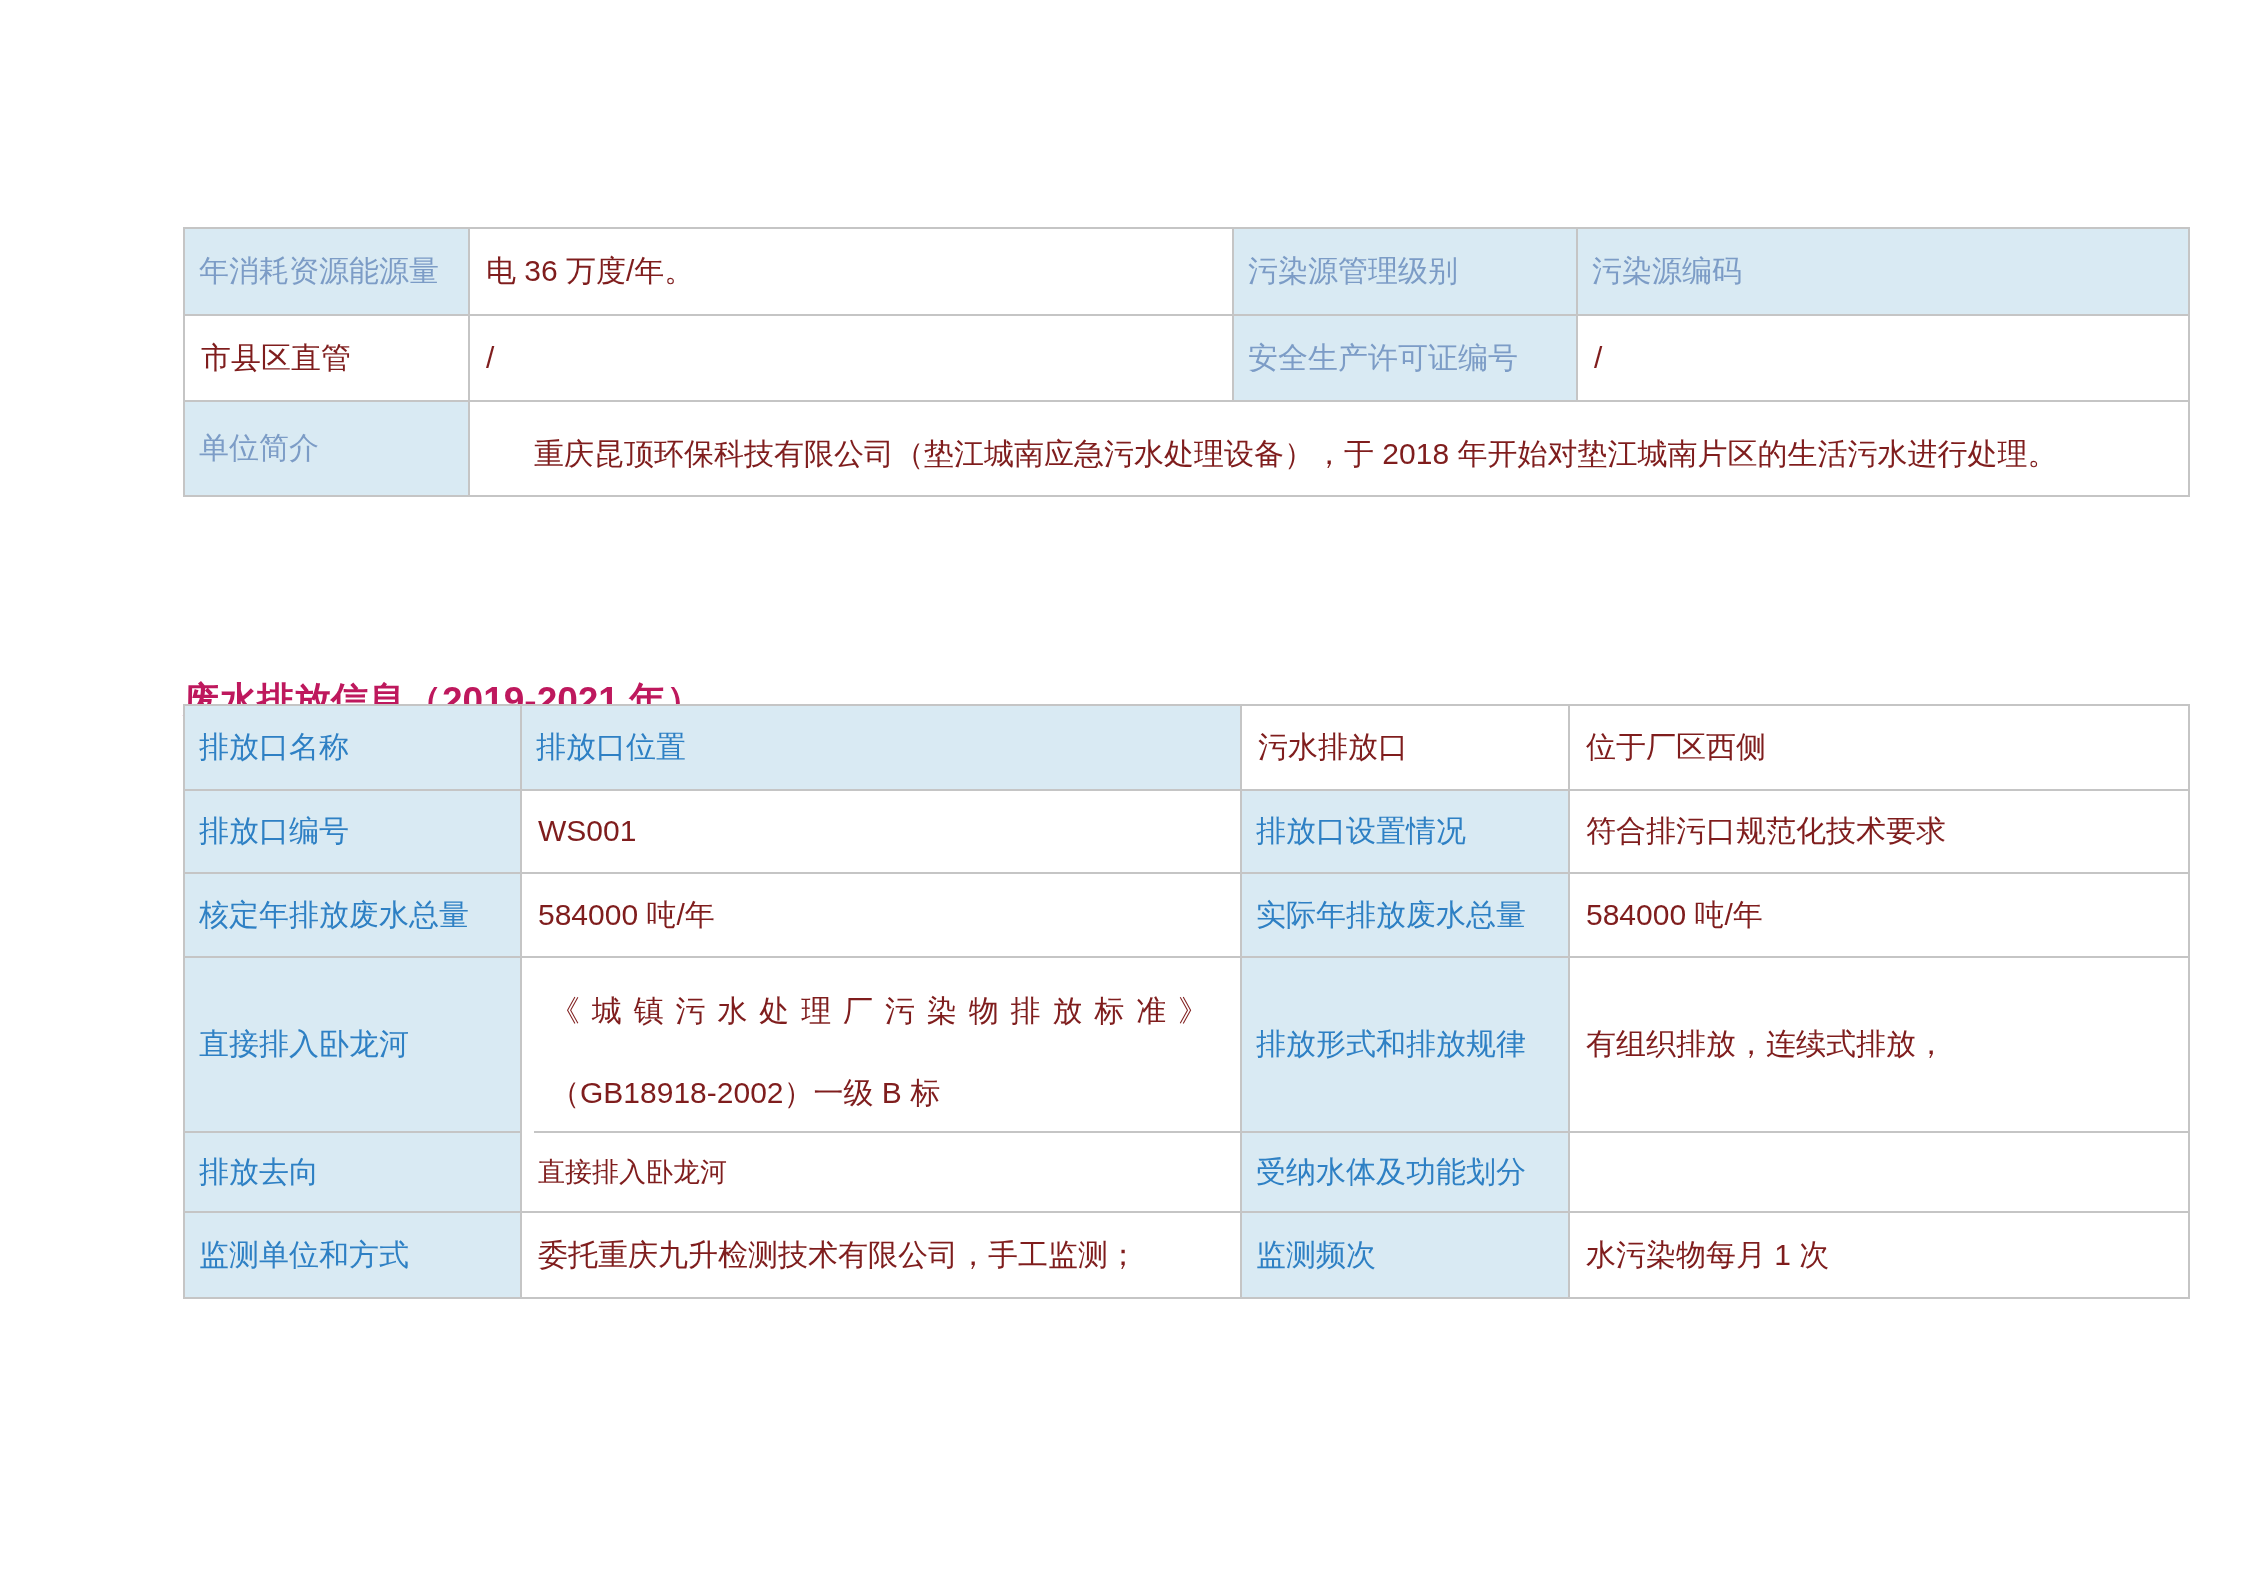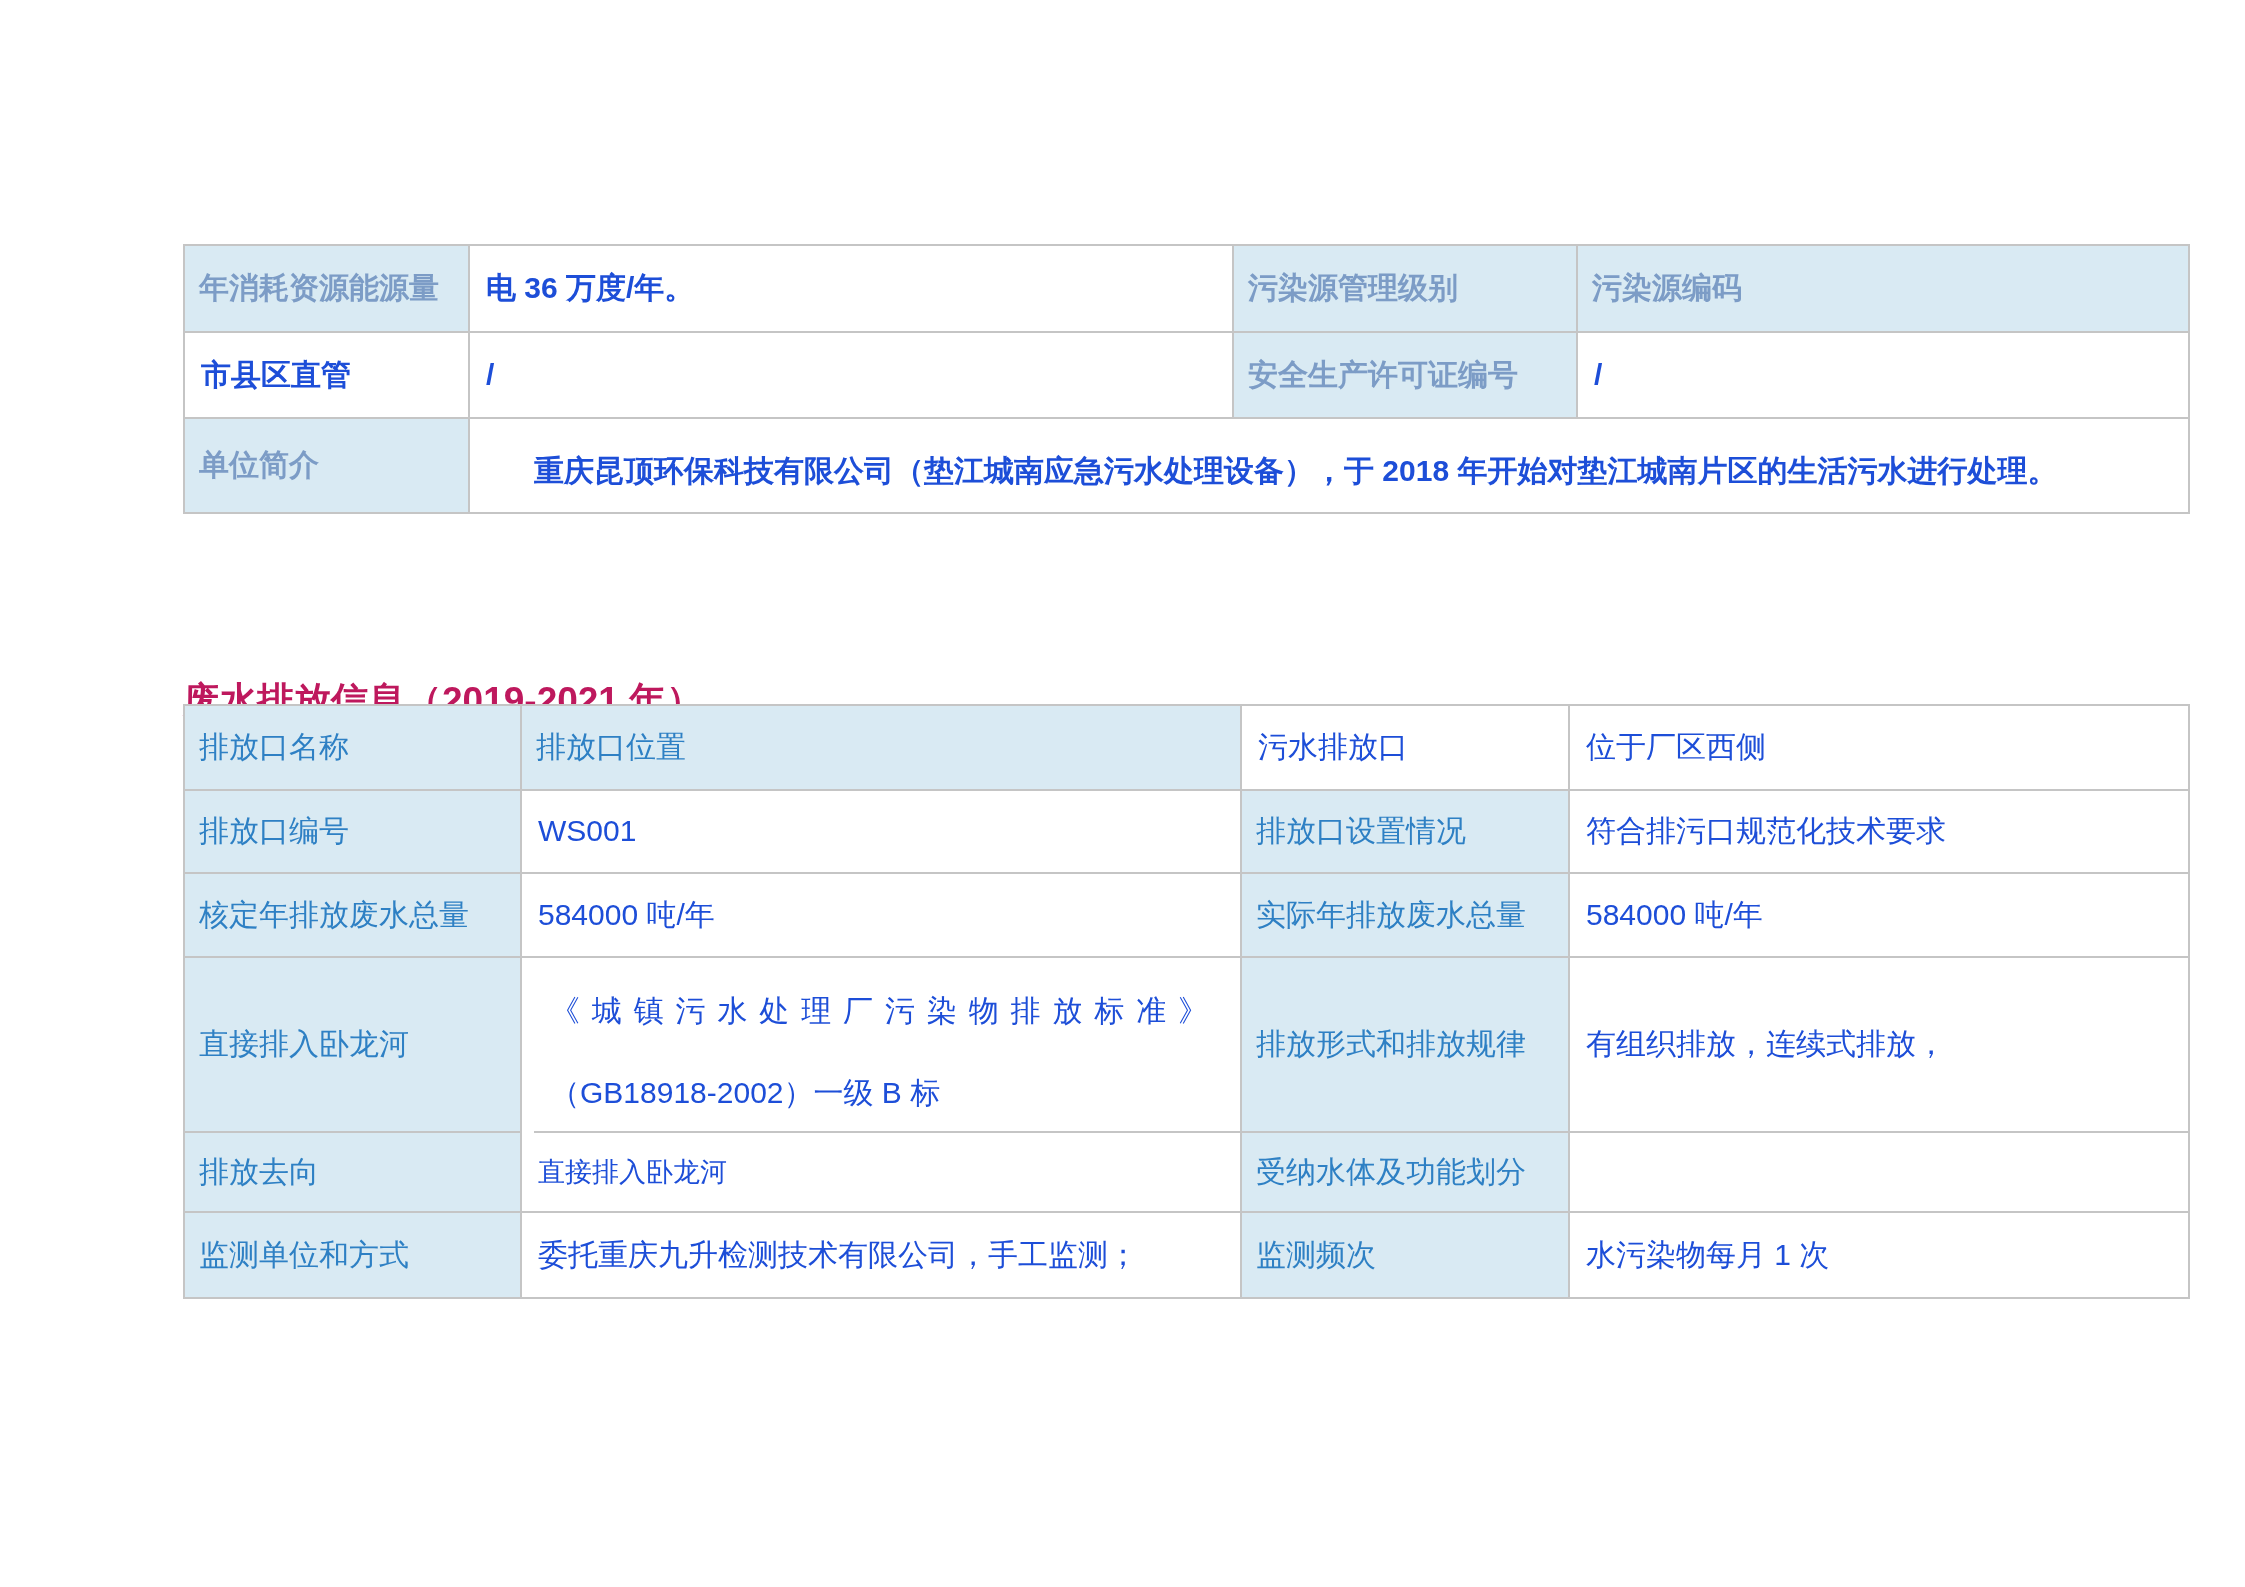--- a/index.html
+++ b/index.html
@@ -6,31 +6,31 @@
   body{
     width:2245px;height:1587px;background:#ffffff;position:relative;
     font-family:"Liberation Sans","DejaVu Sans",sans-serif;
     color:#1b1b1b;
   }
   .tbl{
     position:absolute;left:183px;display:grid;
     border-top:2px solid #c5c5c5;border-left:2px solid #c5c5c5;
     background:#ffffff;box-sizing:border-box;
   }
-  #basic-table{top:244px;grid-template-columns:285px 764px 344px 612px;grid-template-rows:87px 86px 95px;font-weight:bold;}
+  #basic-table{top:227px;grid-template-columns:285px 764px 344px 612px;grid-template-rows:87px 86px 95px;}
   #waste-table{top:704px;grid-template-columns:337px 720px 328px 620px;grid-template-rows:85px 83px 84px 175px 80px 86px;}
   .cell{
     border-right:2px solid #c5c5c5;border-bottom:2px solid #c5c5c5;
     box-sizing:border-box;display:flex;align-items:center;
     font-size:30px;line-height:1.35;overflow:hidden;
   }
   .lbl{background:#d9eaf3;padding:6px 10px 6px 14px;}
   #basic-table .lbl{color:#7c9cc6;}
   #waste-table .lbl{color:#2e80c4;}
-  .val{padding:6px 10px 6px 16px;color:#1d4ed8;}
+  .val{padding:6px 10px 6px 16px;color:#7f1d1d;}
   .span3{grid-column:2 / 5;}
   .para{display:block;}
   .para .inner{margin-top:26px;text-indent:1.6em;width:100%;}
   .std{display:block;padding-top:12px;margin-left:12px;}
   .std .line1{line-height:82px;text-align:justify;text-align-last:justify;padding-right:22px;}
   .std .line2{line-height:82px;}
   .serif-val{font-family:"Liberation Serif","DejaVu Serif",serif;font-size:27px;}
   #section-title{
     position:absolute;left:183px;top:676px;width:1790px;
     font-size:37px;font-weight:700;color:#be185d;

